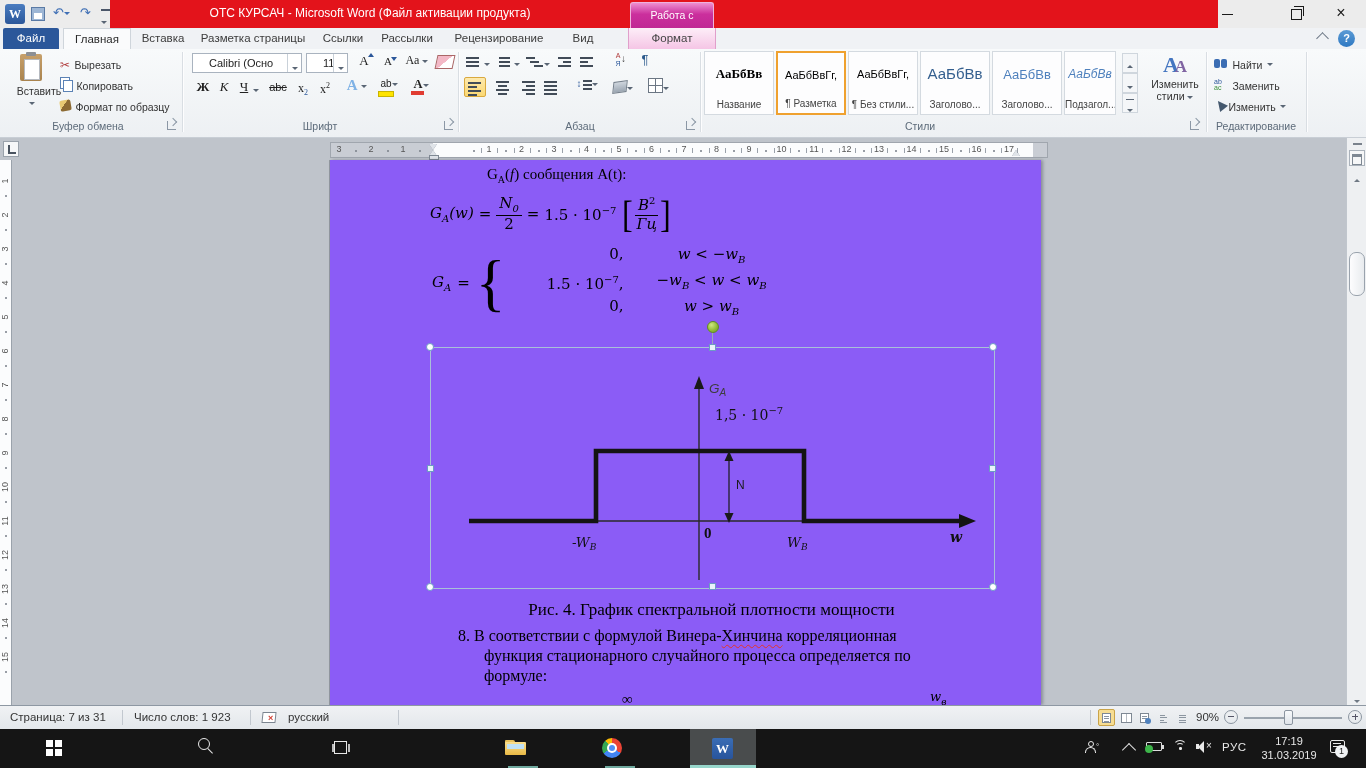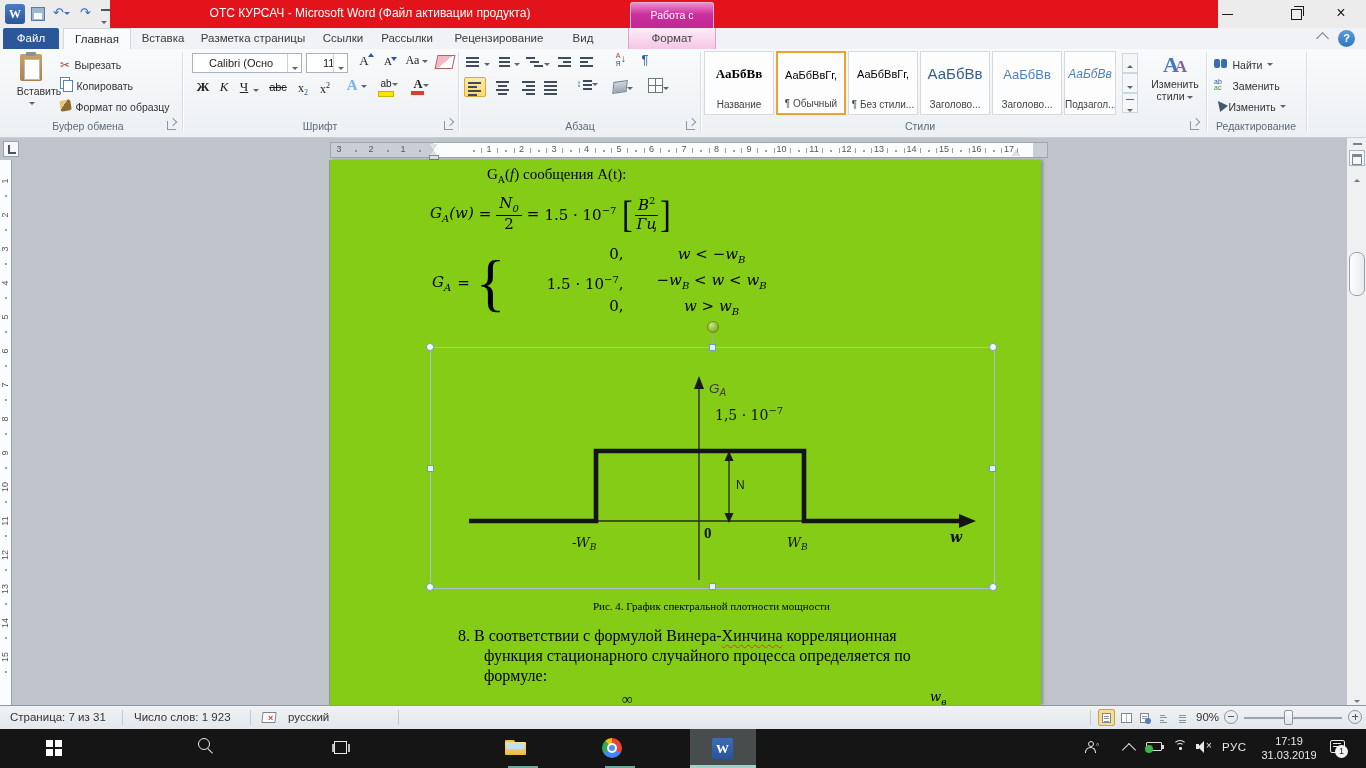--- a/index.html
+++ b/index.html
@@ -45,21 +45,21 @@
   .rnum{position:absolute;top:1px;width:12px;margin-left:-6px;text-align:center;font-size:9px;color:#555;}
   .rdot{position:absolute;top:7px;width:2px;height:2px;background:#787f88;border-radius:50%;}
   .rtick{position:absolute;top:5px;width:1px;height:5px;background:#9aa1aa;}
   #vruler{position:absolute;left:0;top:22px;width:12px;height:545px;background:#fbfcfd;border-right:1px solid #9aa2ab;box-sizing:border-box;}
   .vnum{position:absolute;left:-2px;width:14px;text-align:center;font-size:9px;color:#555;transform:rotate(-90deg);}
   .vdot{position:absolute;left:5px;width:2px;height:2px;background:#787f88;border-radius:50%;}
   
   .ind-top{position:absolute;width:0;height:0;border-left:4px solid transparent;border-right:4px solid transparent;border-top:6px solid #dfe3e8;filter:drop-shadow(0 0 0.5px #7f8893);}
   .ind-bot{position:absolute;width:0;height:0;border-left:4px solid transparent;border-right:4px solid transparent;border-bottom:6px solid #dfe3e8;filter:drop-shadow(0 0 0.5px #7f8893);}
   
-  #page{position:absolute;left:330px;top:22px;width:711px;height:545px;background:#84cc16;box-shadow:2px 0 3px rgba(40,45,55,.35), -1px 0 0 #9298a0;overflow:hidden;
+  #page{position:absolute;left:330px;top:22px;width:711px;height:545px;background:#8b5cf6;box-shadow:2px 0 3px rgba(40,45,55,.35), -1px 0 0 #9298a0;overflow:hidden;
     font-family:"Liberation Serif",serif;color:#000;}
   .math{font-family:"DejaVu Serif",serif;font-style:italic;font-size:15px;}
   .up{font-style:normal;}
   .frac{display:inline-block;text-align:center;vertical-align:middle;line-height:1.15;}
   .frac .num{display:block;border-bottom:1.2px solid #000;padding:0 3px;}
   .bigbr{font-family:"Liberation Serif",serif;font-style:normal;font-size:38px;font-weight:400;transform:scaleX(.85);display:inline-block;line-height:40px;}
   .brace{font-family:"Liberation Serif",serif;font-style:normal;font-size:62px;font-weight:300;line-height:62px;transform:scaleY(1.02);display:inline-block;}
   sub.m,sup.m{font-size:10px;font-style:italic;}
   .misspell{text-decoration:underline wavy #e2342b 1px;text-underline-offset:3px;}
   
@@ -239,21 +239,21 @@
     <span class="glabel" style="left:480px;width:200px;">Абзац</span>
     <span class="launch" style="left:686px;top:72px;"></span>
     <span class="gdiv" style="left:700px;"></span>
 
     <div class="stcard" style="left:704px;">
       <div style="margin-top:14px;font-family:'Liberation Serif',serif;font-weight:bold;font-size:13px;">АаБбВв</div>
       <div class="nm">Название</div>
     </div>
     <div class="stcard sel" style="left:776px;">
       <div style="margin-top:16px;font-size:11px;">АаБбВвГг,</div>
-      <div class="nm">¶ Обычный</div>
+      <div class="nm">¶ Разметка</div>
     </div>
     <div class="stcard" style="left:848px;">
       <div style="margin-top:16px;font-size:11px;">АаБбВвГг,</div>
       <div class="nm">¶ Без стили...</div>
     </div>
     <div class="stcard" style="left:920px;">
       <div style="margin-top:13px;font-size:15px;color:#345f8f;">АаБбВв</div>
       <div class="nm">Заголово...</div>
     </div>
     <div class="stcard" style="left:992px;">
@@ -464,21 +464,21 @@
           <text x="278" y="45" font-family="Liberation Sans,sans-serif" font-style="italic" font-size="13.5" fill="#3d3d3d"><tspan>G</tspan><tspan dy="3" font-size="10">A</tspan></text>
           <text x="284" y="72" font-family="DejaVu Serif,serif" font-size="14" fill="#111"><tspan>1,5 · 10</tspan><tspan dy="-6" font-size="10">−7</tspan></text>
           <text x="305" y="141" font-family="Liberation Sans,sans-serif" font-size="12" fill="#1a1a1a"><tspan>N</tspan></text>
           <text x="273" y="190" font-family="Liberation Serif,serif" font-weight="bold" font-size="15" fill="#111"><tspan>0</tspan></text>
           <text x="141" y="199" font-family="DejaVu Serif,serif" font-style="italic" font-size="13.5" fill="#111"><tspan>-W</tspan><tspan dy="3" font-size="9">B</tspan></text>
           <text x="356" y="199" font-family="DejaVu Serif,serif" font-style="italic" font-size="13.5" fill="#111"><tspan>W</tspan><tspan dy="3" font-size="9">B</tspan></text>
           <text x="519" y="194" font-family="DejaVu Serif,serif" font-style="italic" font-weight="bold" font-size="14" fill="#111"><tspan>w</tspan></text>
         </svg>
       </div>
 
-      <div class="abs" style="left:100px;top:440px;width:563px;text-align:center;font-size:11px;">Рис. 4. График спектральной плотности мощности</div>
+      <div class="abs" style="left:100px;top:440px;width:563px;text-align:center;font-size:17px;">Рис. 4. График спектральной плотности мощности</div>
 
       <div class="abs" style="left:128px;top:466px;width:560px;font-size:16px;line-height:20px;">
         <div><span>8. В соответствии с формулой Винера-</span><span class="misspell">Хинчина</span><span> корреляционная</span></div>
         <div style="margin-left:26px;">функция стационарного случайного процесса определяется по</div>
         <div style="margin-left:26px;">формуле:</div>
       </div>
 
       <span class="abs" style="left:292px;top:531px;font-size:15px;">∞</span>
       <span class="abs math" style="left:600px;top:529px;font-size:13px;"><span>w</span><sub class="m" style="font-size:9px;">в</sub></span>
     </div>

